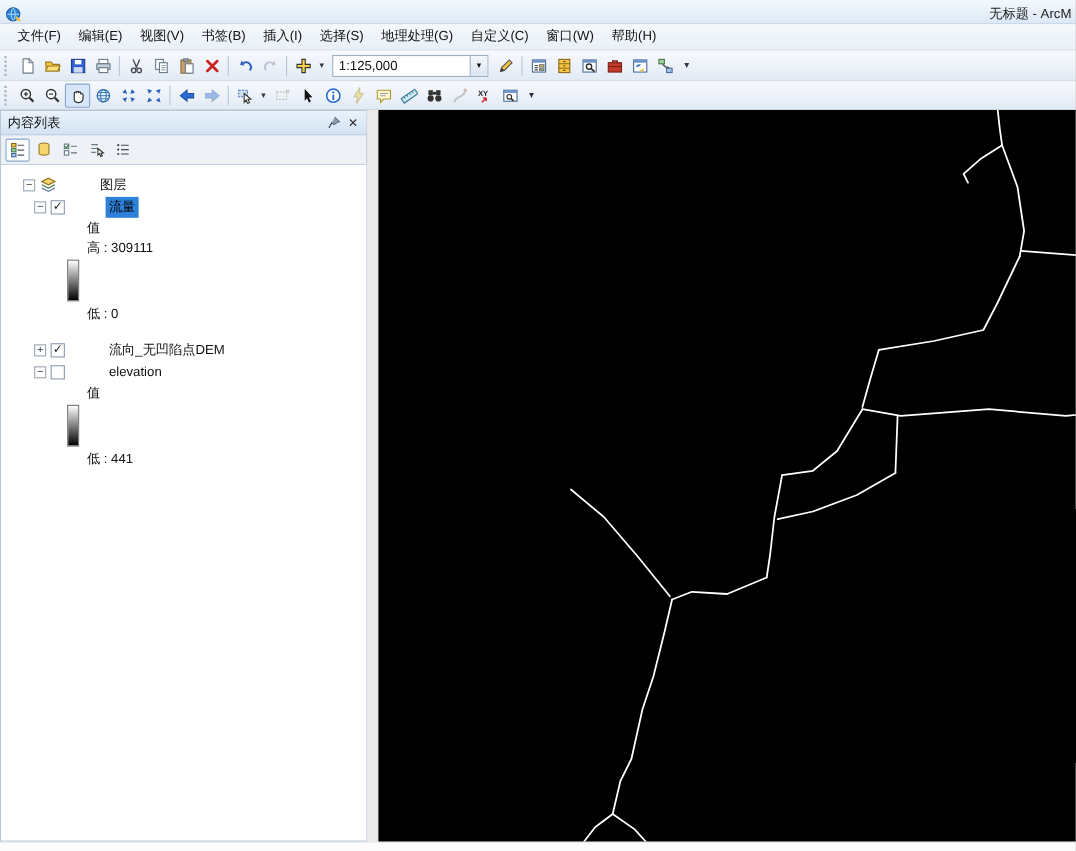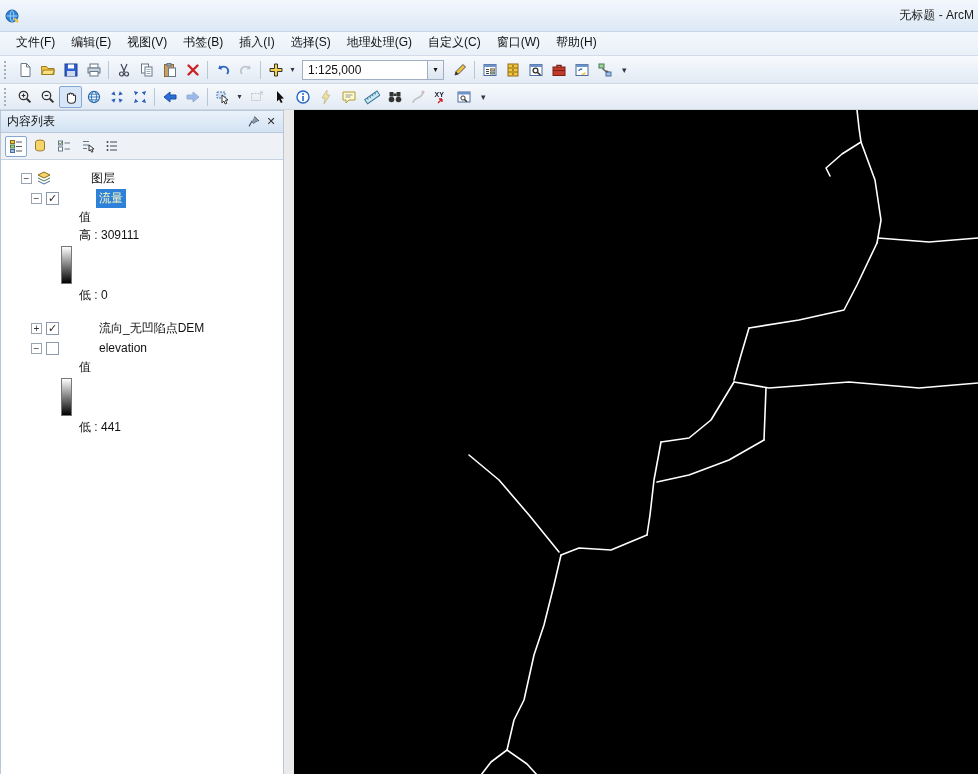--- a/index.html
+++ b/index.html
@@ -4,21 +4,21 @@
 <style>
   * { box-sizing: border-box; margin: 0; padding: 0; }
   html,body { width: 978px; height: 774px; overflow: hidden; }
   body {
     font-family: "Liberation Sans", "DejaVu Sans", sans-serif;
     font-size: 12px; color: #111; background: #f0f0f0;
     -webkit-user-select: none; user-select: none;
   }
   
   .titlebar {
-    height: 32px; display: flex; align-items: center; padding: 0 4px;
+    height: 22px; display: flex; align-items: flex-end; padding: 0 4px;
     background: linear-gradient(#f3f8fd, #dce8f6);
     border-bottom: 1px solid #c7d5e6;
   }
   .titlebar .app-icon { width: 16px; height: 16px; margin-right: 6px; }
   .titlebar .title-text { margin-left: auto; white-space: nowrap; color: #1a1a1a; }
   
   .menubar {
     height: 24px; display: flex; align-items: flex-end; padding-left: 8px;
     background: linear-gradient(#f4f8fc, #e9f0f8);
     border-bottom: 1px solid #d2dcea;
@@ -47,21 +47,21 @@
     width: 142px; height: 20px; margin: 12px 4px; display: flex; align-items: center;
     background: #fff; border: 1px solid #9fb0c2;
   }
   .scale-combo .scale-value { padding-left: 5px; flex: 1; white-space: nowrap; }
   .scale-combo .combo-arrow {
     width: 16px; height: 100%; display: flex; align-items: center; justify-content: center;
     font-size: 8px; background: linear-gradient(#f3f7fb,#dbe5f1); border-left: 1px solid #9fb0c2;
   }
   
   .main { display: flex; height: 665px; }
-  .toc-panel { width: 284px; display: flex; flex-direction: column; background: #eef2f7; border: 1px solid #b9c6d6; }
+  .toc-panel { width: 334px; display: flex; flex-direction: column; background: #eef2f7; border: 1px solid #b9c6d6; }
   .splitter { width: 10px; background: #eaeaea; cursor: ew-resize; }
   .toc-header {
     height: 22px; flex: none; display: flex; align-items: center; padding: 0 3px 0 6px;
     background: linear-gradient(#eaf2fb, #d3e2f3); border-bottom: 1px solid #b9c9dc;
   }
   .toc-header .hdr-title { flex: 1; }
   .hdr-btn { width: 18px; height: 18px; display: flex; align-items: center; justify-content: center; border-radius: 2px; font-size: 11px; color: #333; }
   .toc-toolbar { height: 26px; flex: none; display: flex; align-items: center; padding: 0 4px; gap: 2px; }
   .toc-btn {
     width: 22px; height: 21px; display: flex; align-items: center; justify-content: center;
@@ -73,21 +73,21 @@
   .expander {
     width: 11px; height: 11px; flex: none; border: 1px solid #9aa5b1; background: #fff;
     font-size: 10px; line-height: 9px; text-align: center; color: #333; margin-right: 4px;
   }
   .checkbox {
     width: 13px; height: 13px; flex: none; border: 1px solid #8a9aac; background: #fff;
     display: flex; align-items: center; justify-content: center; font-size: 11px; line-height: 11px;
     color: #222; margin-right: 5px;
   }
   .layer-label { padding: 1px 3px; white-space: nowrap; margin-left: 32px; }
-  .layer-label.selected { background: #2e81d8; color: #fef9c3; }
+  .layer-label.selected { background: #2e81d8; color: #000000; }
   .legend-text { margin-left: 78px; height: 18px; display: flex; align-items: center; }
   .legend-ramp { margin-left: 60px; width: 11px; height: 38px; border: 1px solid #777; background: linear-gradient(#ffffff, #000000); margin-top: 2px; margin-bottom: 2px; }
   .layer-gap { height: 14px; }
   .icon-stack16 { width: 16px; height: 16px; margin-right: 4px; flex: none; }
   
   .map-area { flex: 1; position: relative; background: #000; }
   .map-area svg { position: absolute; inset: 0; display: block; }
   
   .bottom-strip { height: 9px; background: #fcfcfc; border-top: 1px solid #e2e2e2; }
 </style>

